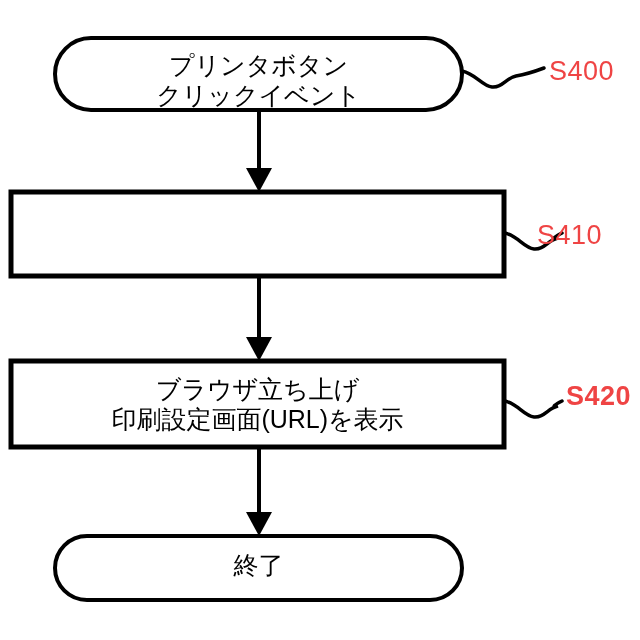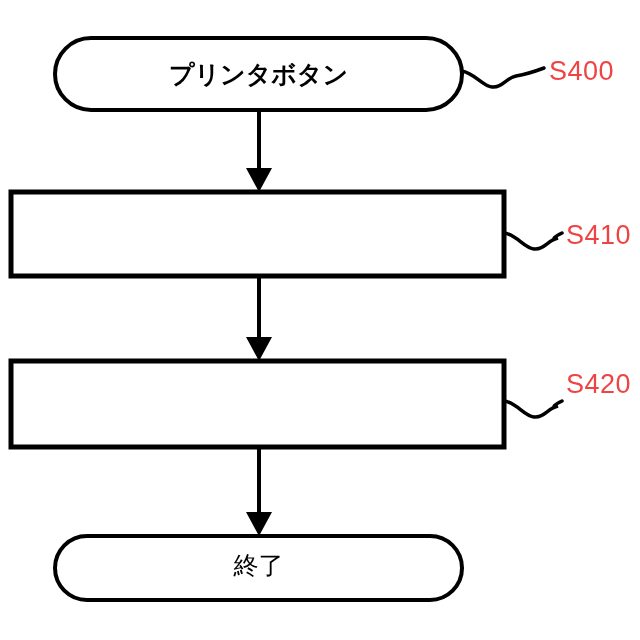--- a/index.html
+++ b/index.html
@@ -47,29 +47,29 @@
   .step-label {
     position: absolute;
     color: #ef4444;
     font-family: "Liberation Sans", "DejaVu Sans", sans-serif;
     font-size: 27px;
     letter-spacing: 0.5px;
     white-space: nowrap;
   }
 
   
-  #start-node-text  { left: 55px;  top: 38px;  width: 407px; height: 72px; font-weight: bold; }
+  #start-node-text  { left: 55px;  top: 44px;  width: 407px; height: 72px; }
   #box1-node-text   { left: 11px;  top: 192px; width: 493px; height: 84px; }
   #box2-node-text   { left: 11px;  top: 361px; width: 493px; height: 86px; }
   #end-node-text    { left: 55px;  top: 536px; width: 407px; height: 64px; font-family: Liberation Mono, monospace; }
 
   
   #step-label-s400 { left: 549px; top: 56px; }
-  #step-label-s410 { left: 566px; top: 220px; text-align: right; }
-  #step-label-s420 { left: 566px; top: 369px; }
+  #step-label-s410 { left: 537px; top: 220px; text-align: right; }
+  #step-label-s420 { left: 566px; top: 381px; font-weight: bold; }
 </style>
 </head>
 <body>
 
 <div id="flowchart-root">
 
   <svg id="flow-svg" viewBox="0 0 640 640" xmlns="http://www.w3.org/2000/svg">
 
     <rect x="55" y="38" width="407" height="72" rx="36" ry="36" fill="#ffffff" stroke="#000000" stroke-width="4"></rect>
 
@@ -90,23 +90,28 @@
 
     <path d="M 462,71 C 476,74 482,86 492,87 C 502,88 506,78 516,76 C 528,74 536,71 544,68" fill="none" stroke="#000000" stroke-width="3.5" stroke-linecap="round"></path>
 
     <path d="M 505,233 C 518,236 524,248 534,249 C 544,250 548,240 558,238 C 550,240 556,236 562,233" fill="none" stroke="#000000" stroke-width="3.5" stroke-linecap="round"></path>
 
     <path d="M 505,401 C 518,404 524,416 534,417 C 544,418 548,408 558,406 C 550,408 556,404 562,401" fill="none" stroke="#000000" stroke-width="3.5" stroke-linecap="round"></path>
   </svg>
 
   <div class="node-text" id="start-node-text">
     <span class="node-line">プリンタボタン</span>
+    <span class="node-line">クリックイベント</span>
   </div>
 
 
+  <div class="node-text" id="box2-node-text">
+    <span class="node-line">ブラウザ立ち上げ</span>
+    <span class="node-line">印刷設定画面(URL)を表示</span>
+  </div>
 
   <div class="node-text" id="end-node-text">
     <span class="node-line">終了</span>
   </div>
 
   <div class="step-label" id="step-label-s400">S400</div>
 
   <div class="step-label" id="step-label-s410">S410</div>
 
   <div class="step-label" id="step-label-s420">S420</div>

